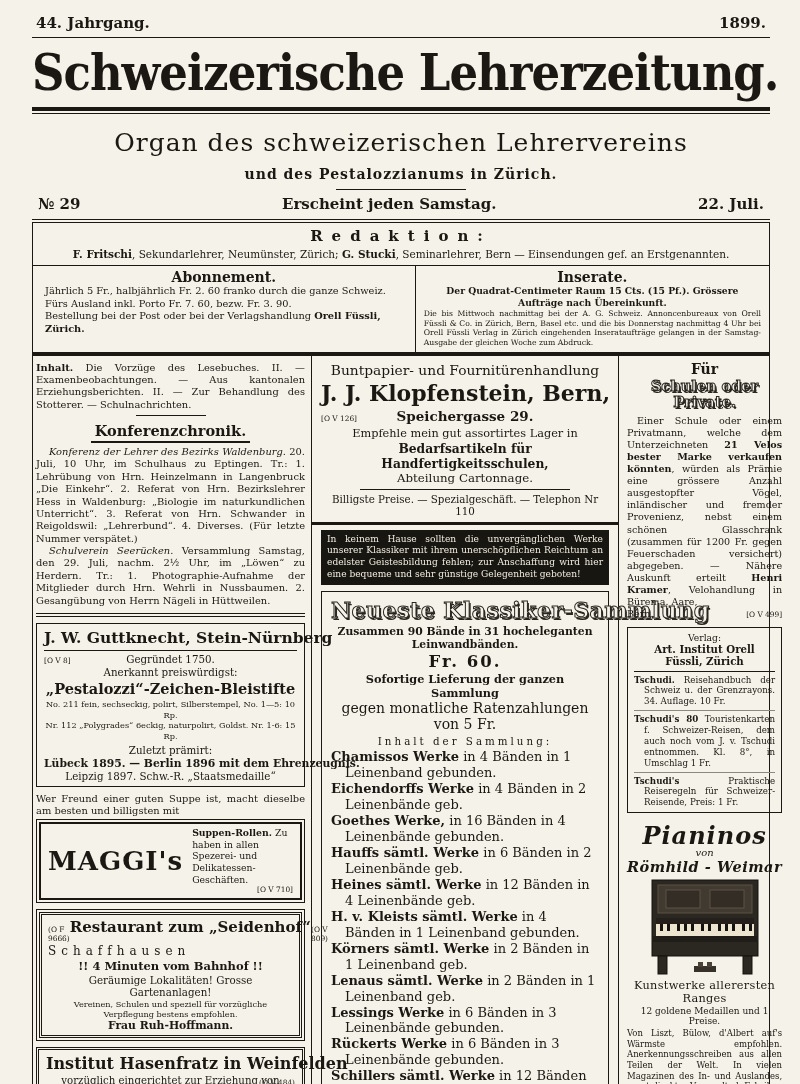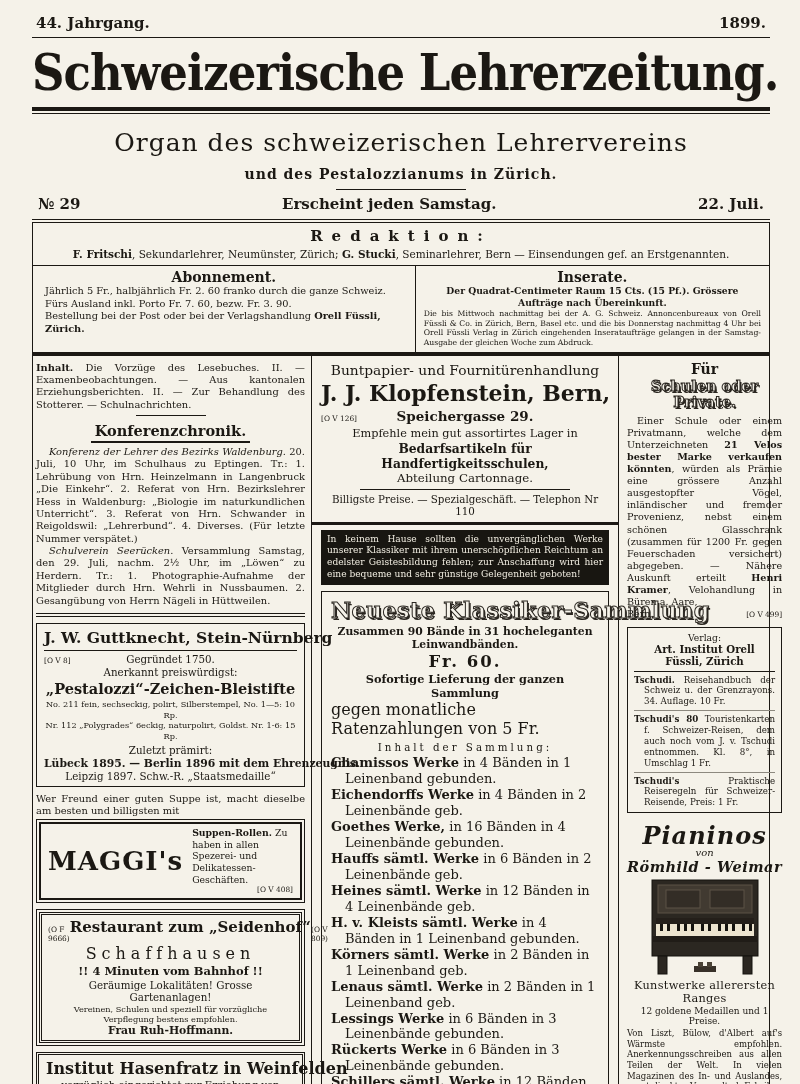--- a/index.html
+++ b/index.html
@@ -59,21 +59,21 @@
   .maggi-box{border:2px solid var(--ink,#1b1813);outline:1px solid var(--ink,#1b1813);outline-offset:2px;
              margin:5px 3px 9px;padding:3px 7px;display:flex;align-items:center;gap:9px}
   .maggi-brand{font-size:26px;font-weight:bold;letter-spacing:1px;white-space:nowrap}
   .maggi-right{flex:1;font-size:9.3px;line-height:1.25}
   .maggi-code{text-align:right;font-size:7.4px}
   
   .orn{border:1px solid var(--ink,#1b1813);padding:2px;margin-bottom:6px}
   .orn-inner{border:3px double var(--ink,#1b1813);padding:3px 6px}
   .seid-row{display:flex;align-items:baseline;justify-content:space-between}
   .seid-title{font-weight:bold;font-size:15px;text-align:center;flex:1;white-space:nowrap}
-  .seid-city{text-align:center;letter-spacing:5px;font-size:16px;padding-top:1px}
+  .seid-city{text-align:left;letter-spacing:5px;font-size:12px;padding-top:1px}
   .seid-l1{text-align:center;font-weight:bold;font-size:11.5px;padding-top:1px}
   .seid-l2{text-align:center;font-weight:normal;font-size:10.3px;padding-top:1px}
   .seid-l3{font-size:8.2px;text-align:center;line-height:1.25;padding-top:1px}
   .seid-l4{text-align:center;font-weight:bold;font-size:10.8px}
   
   .hasen{border:3px double var(--ink,#1b1813);padding:4px 7px}
   .hasen-title{font-weight:bold;font-size:16px;text-align:center;white-space:nowrap}
   .hasen-l1{font-size:10.2px;text-align:center;position:relative;padding-top:2px}
   .hasen-l1 .code{position:absolute;right:0;top:5px}
   
@@ -95,21 +95,21 @@
   .samm{border:1px solid var(--ink,#1b1813);padding:5px 9px;margin-top:6px}
   .hollow{font-weight:bold}
   @supports (-webkit-text-stroke:1px #000){
     .hollow{color:var(--paper,#f5f2e9);-webkit-text-stroke:1px #2a2620;text-shadow:1.5px 1.5px 0 #2a2620}
   }
   .samm-title{text-align:center;font-size:22px;letter-spacing:.5px;white-space:nowrap}
   .samm-l1{text-align:center;font-size:11.3px;line-height:1.3;padding-top:3px}
   .samm-l2{text-align:center;font-size:10.8px;font-weight:bold;padding-top:2px}
   .samm-price{text-align:center;font-size:16.5px;font-weight:bold;letter-spacing:2px;padding-top:1px}
   .samm-l3{text-align:center;font-weight:bold;font-size:11.3px;padding-top:1px}
-  .samm-l4{font-size:16px}
+  .samm-l4{text-align:center;font-size:14px}
   .samm-inh{text-align:center;font-size:10.3px;letter-spacing:3px;padding:3px 0 2px}
   .work{font-size:13px;line-height:1.23;padding-left:14px;text-indent:-14px}
   .samm-note{font-size:9.9px;line-height:1.25;text-align:justify;text-indent:12px;padding-top:3px}
   
   .velos-fuer{text-align:center;font-weight:bold;font-size:14px}
   .velos-title{text-align:center;font-size:14.5px;line-height:1.15;padding:1px 0 4px}
   .velos-text{font-size:9.6px;line-height:1.26;text-align:justify;text-indent:10px}
   .velos-tail{display:flex;justify-content:space-between;align-items:baseline;font-size:9.6px}
   .tsch{border:1px solid var(--ink,#1b1813);padding:4px 6px;margin-top:8px}
   .tsch-verlag{text-align:center;font-size:9.2px}
@@ -194,21 +194,21 @@
           <div class="gutt-detail">Nr. 112 „Polygrades“ 6eckig, naturpolirt, Goldst. Nr. 1-6: 15 Rp.</div>
           <div class="gutt-praem">Zuletzt prämirt:</div>
           <div class="gutt-aw1">Lübeck 1895. — Berlin 1896 mit dem Ehrenzeugnis.</div>
           <div class="gutt-aw2">Leipzig 1897. Schw.-R. „Staatsmedaille“</div>
         </div>
 
         <p class="maggi-intro">Wer Freund einer guten Suppe ist, macht dieselbe am besten und billigsten mit</p>
         <div class="maggi-box">
           <span class="maggi-brand">MAGGI's</span>
           <span class="maggi-right"><b>Suppen-Rollen.</b><span> Zu haben in allen Spezerei- und Delikatessen-Geschäften.</span>
-            <span class="maggi-code" style="display:block">[O V 408]</span>
+            <span class="maggi-code" style="display:block">[O V 710]</span>
           </span>
         </div>
 
         <div class="orn">
           <div class="orn-inner">
             <div class="seid-row">
               <span class="code">(O F 9666)</span>
               <span class="seid-title">Restaurant zum „Seidenhof“</span>
               <span class="code">(O V 809)</span>
             </div>

